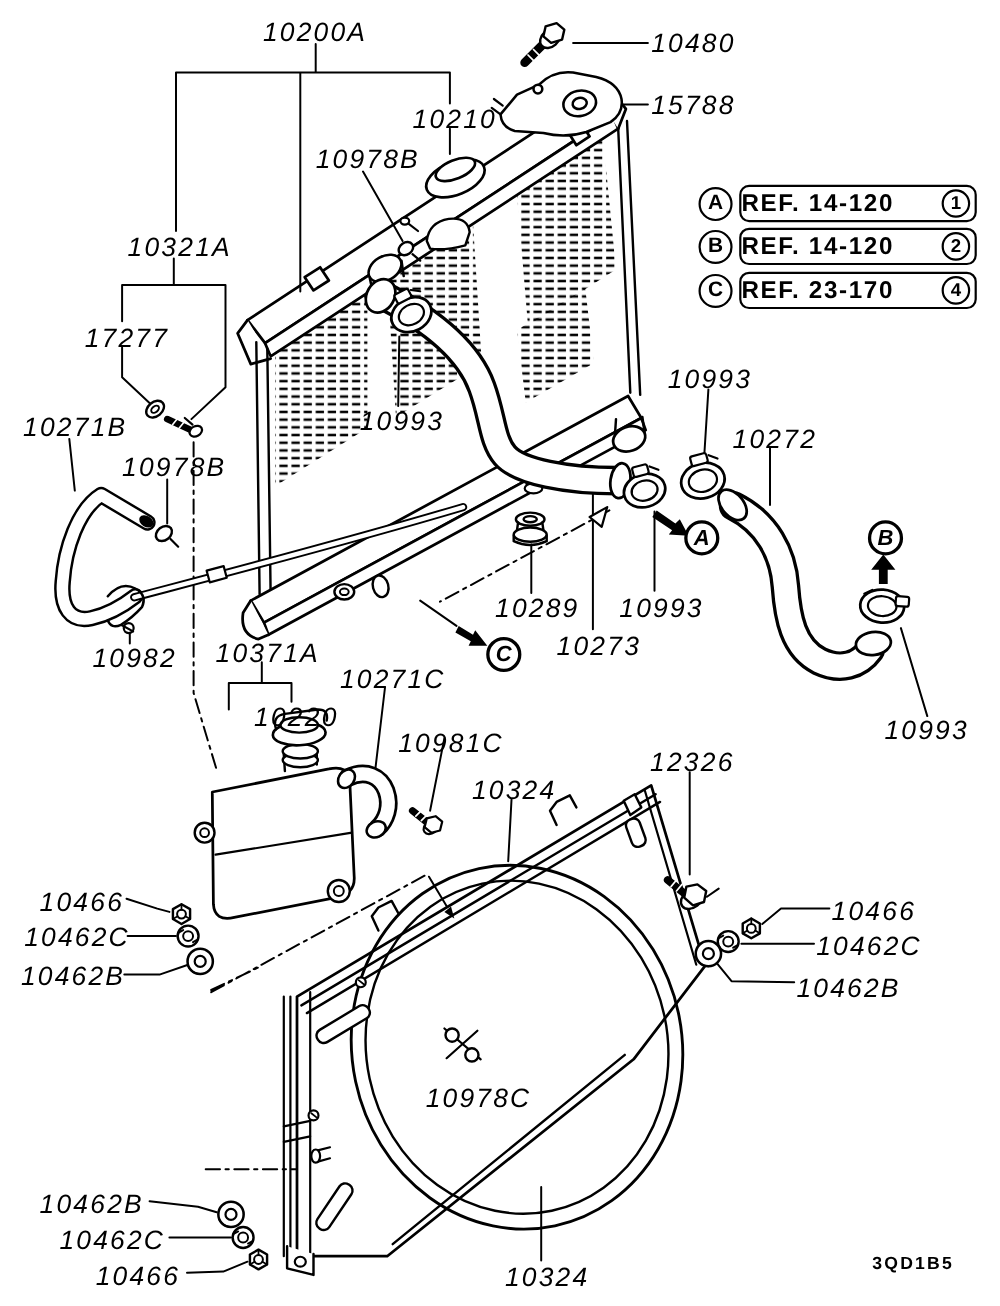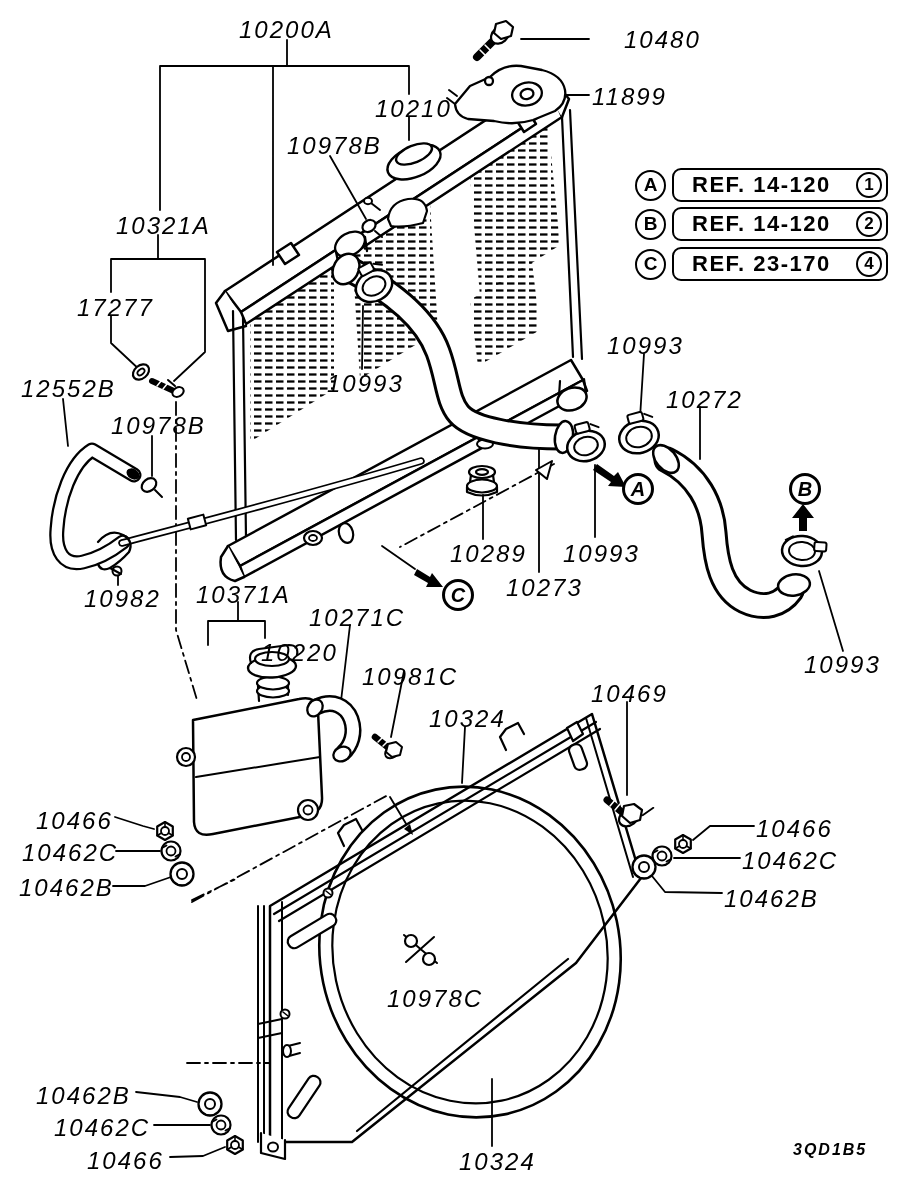--- a/index.html
+++ b/index.html
@@ -11,27 +11,27 @@
               color:#000;white-space:nowrap;}
   .callout-circle{position:absolute;width:32px;height:32px;border:3px solid #000;
               border-radius:50%;box-sizing:border-box;display:flex;align-items:center;
               justify-content:center;font-size:20px;font-weight:bold;background:#fff;}
   .ref-table{position:absolute;left:635px;top:168px;width:260px;}
   .ref-row{position:absolute;left:0;display:flex;align-items:center;}
   .ref-letter{width:31px;height:31px;border:2.5px solid #000;border-radius:50%;
               box-sizing:border-box;display:flex;align-items:center;justify-content:center;
               font-size:19px;font-weight:bold;margin-right:6px;background:#fff;}
   .ref-box{position:relative;width:216px;height:34px;border:2.5px solid #000;border-radius:9px;
-           box-sizing:border-box;display:flex;align-items:center;padding-left:18px;background:#fff;}
+           box-sizing:border-box;display:flex;align-items:center;padding-left:0;background:#fff;}
   .ref-text{font-size:22px;font-weight:bold;letter-spacing:1.5px;white-space:nowrap;}
   .ref-num{position:absolute;right:4px;top:50%;transform:translateY(-50%);width:26px;height:26px;
            border:2.5px solid #000;border-radius:50%;box-sizing:border-box;display:flex;
            align-items:center;justify-content:center;font-size:17px;font-weight:bold;}
   .diagram-code{position:absolute;left:793px;top:1141px;font-size:16px;font-weight:bold;
-           letter-spacing:2px;font-style:italic;}
+           letter-spacing:2px;}
 </style>
 </head>
 <body>
 
 <div class="stage">
 
 <svg class="art" width="909" height="1187" viewBox="0 0 909 1187">
   <defs>
     <pattern id="fins" width="11" height="7" patternUnits="userSpaceOnUse">
       <line x1="1" y1="3.5" x2="8.5" y2="3.5" stroke="#000" stroke-width="2.3"></line>
@@ -333,41 +333,41 @@
       <polygon points="593,470 597,464 614,476 618,472 626,487 608,486 611,482"></polygon>
       <polygon points="414,575 417,569 430,577 432,573 443,587 426,587 428,583"></polygon>
       <polygon points="799,531 799,518 792,518 803,504 814,518 807,518 807,531"></polygon>
       <polygon points="413,835 404,829 410,824"></polygon>
     </g>
   </g>
 </svg>
 
 <div id="label-layer">
       <div class="part-label" style="left: 239px; top: 14px;">10200A</div>
-      <div class="part-label" style="left: 592px; top: 24px; margin-left: 32px;">10480</div>
-      <div class="part-label" style="left: 592px; top: 81px;">11899</div>
+      <div class="part-label" style="left: 592px; top: 24px;">10480</div>
+      <div class="part-label" style="left: 592px; top: 81px;">15788</div>
       <div class="part-label" style="left: 375px; top: 93px;">10210</div>
       <div class="part-label" style="left: 287px; top: 130px;">10978B</div>
       <div class="part-label" style="left: 116px; top: 210px;">10321A</div>
       <div class="part-label" style="left: 77px; top: 292px;">17277</div>
-      <div class="part-label" style="left: 21px; top: 373px;">12552B</div>
+      <div class="part-label" style="left: 21px; top: 373px;">10271B</div>
       <div class="part-label" style="left: 327px; top: 368px;">10993</div>
       <div class="part-label" style="left: 607px; top: 330px;">10993</div>
       <div class="part-label" style="left: 666px; top: 384px;">10272</div>
       <div class="part-label" style="left: 111px; top: 410px;">10978B</div>
       <div class="part-label" style="left: 450px; top: 538px;">10289</div>
       <div class="part-label" style="left: 563px; top: 538px;">10993</div>
       <div class="part-label" style="left: 84px; top: 583px;">10982</div>
       <div class="part-label" style="left: 196px; top: 579px;">10371A</div>
       <div class="part-label" style="left: 506px; top: 572px;">10273</div>
       <div class="part-label" style="left: 309px; top: 602px;">10271C</div>
-      <div class="part-label" style="left: 231px; top: 637px; margin-left: 30px;">10220</div>
+      <div class="part-label" style="left: 231px; top: 637px;">10220</div>
       <div class="part-label" style="left: 362px; top: 650px; margin-top: 11px;">10981C</div>
       <div class="part-label" style="left: 804px; top: 649px;">10993</div>
-      <div class="part-label" style="left: 591px; top: 678px;">10469</div>
+      <div class="part-label" style="left: 591px; top: 678px;">12326</div>
       <div class="part-label" style="left: 429px; top: 703px;">10324</div>
       <div class="part-label" style="left: 36px; top: 805px;">10466</div>
       <div class="part-label" style="left: 22px; top: 837px;">10462C</div>
       <div class="part-label" style="left: 19px; top: 872px;">10462B</div>
       <div class="part-label" style="left: 756px; top: 813px;">10466</div>
       <div class="part-label" style="left: 742px; top: 845px;">10462C</div>
       <div class="part-label" style="left: 724px; top: 883px;">10462B</div>
       <div class="part-label" style="left: 387px; top: 983px;">10978C</div>
       <div class="part-label" style="left: 36px; top: 1080px;">10462B</div>
       <div class="part-label" style="left: 54px; top: 1112px;">10462C</div>

